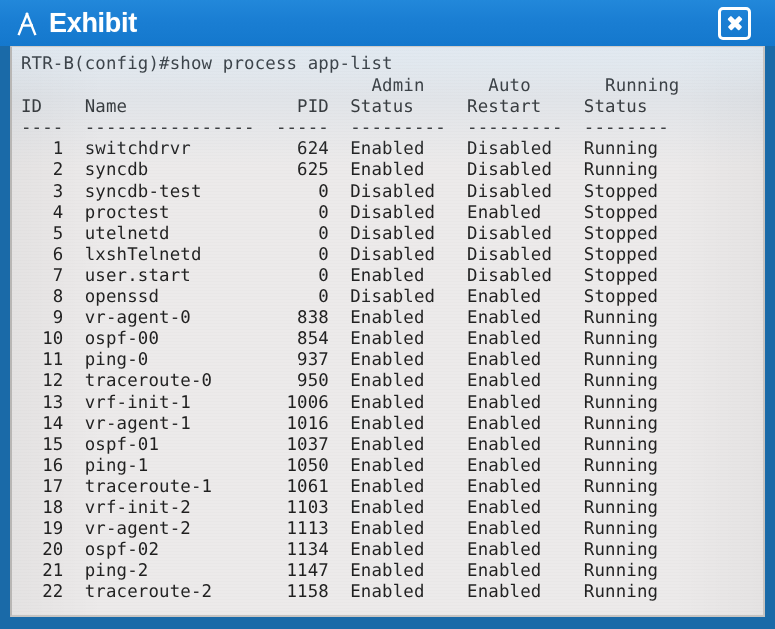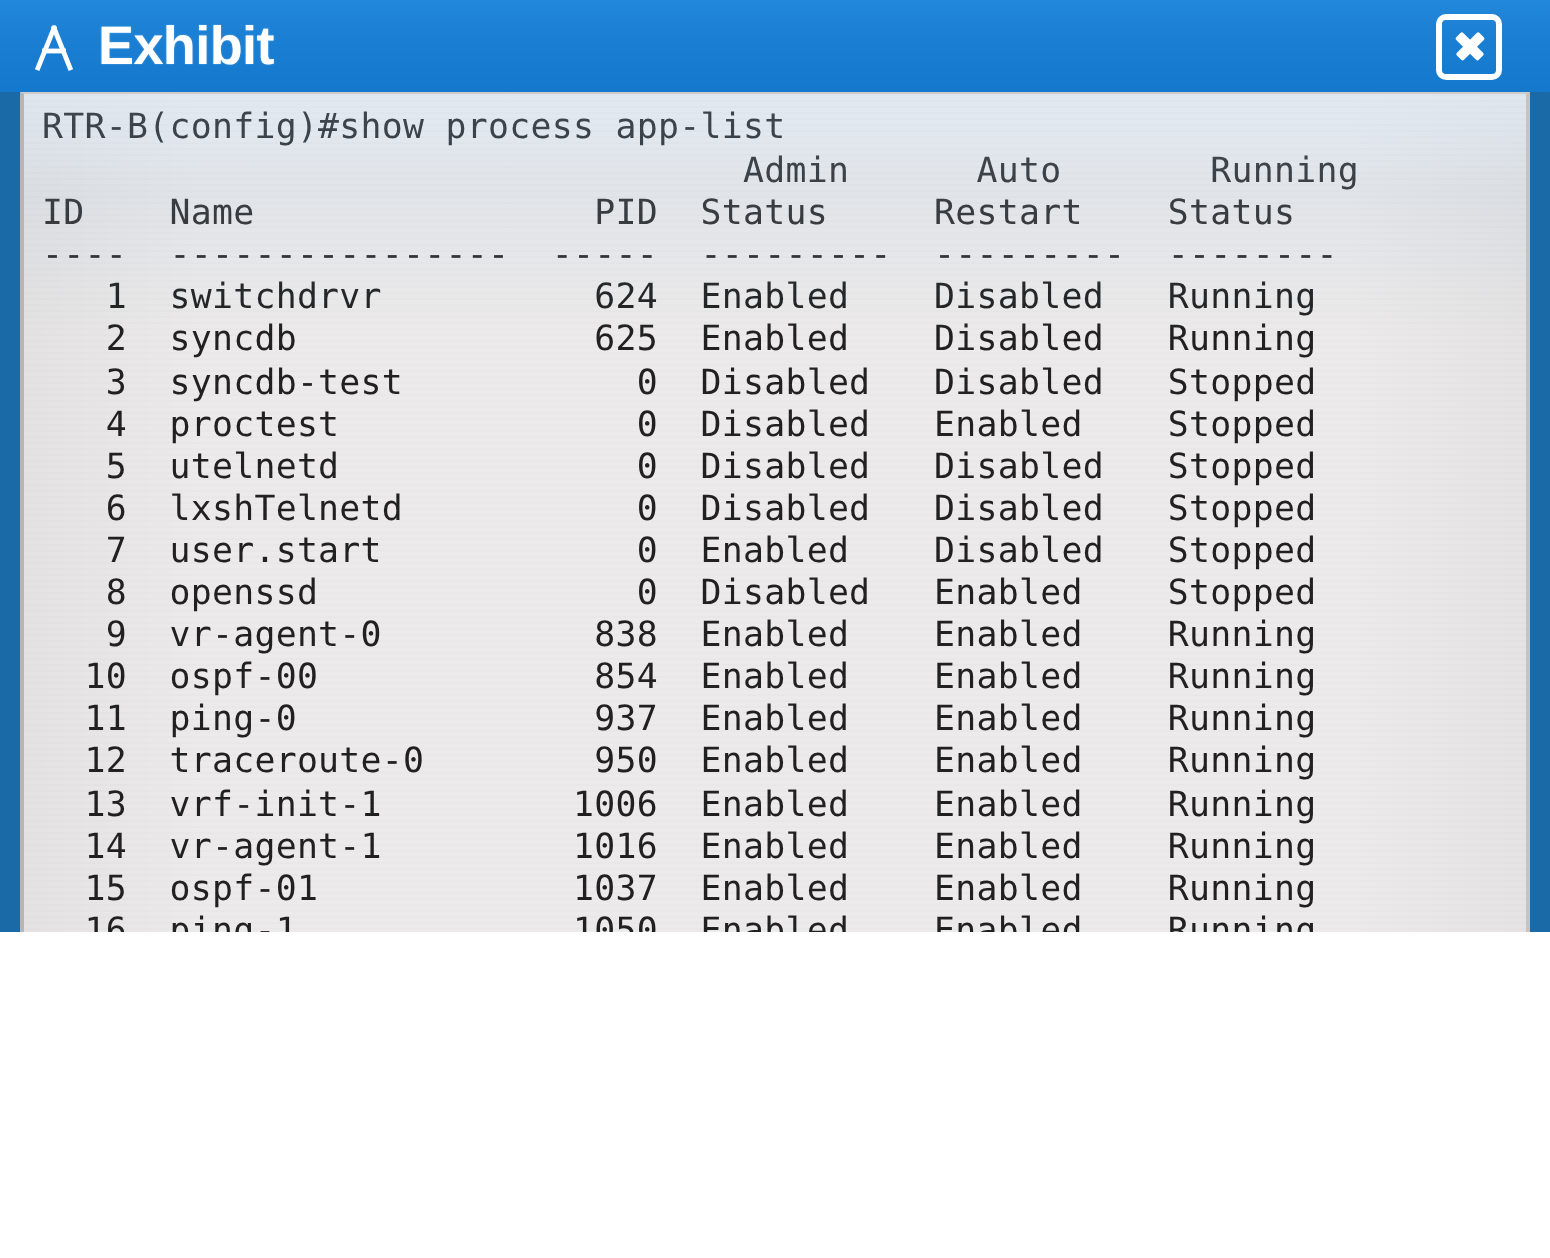--- a/index.html
+++ b/index.html
@@ -10,21 +10,21 @@
   body {
     width: 775px;
     height: 629px;
     overflow: hidden;
     font-family: "DejaVu Sans Mono", monospace;
   }
 
   #window {
     position: relative;
     width: 775px;
-    height: 466px;
+    height: 629px;
     box-sizing: border-box;
     background: #a16207;
     overflow: hidden;
   }
 
   
   #titlebar {
     position: absolute;
     left: 0;
     top: 0;

